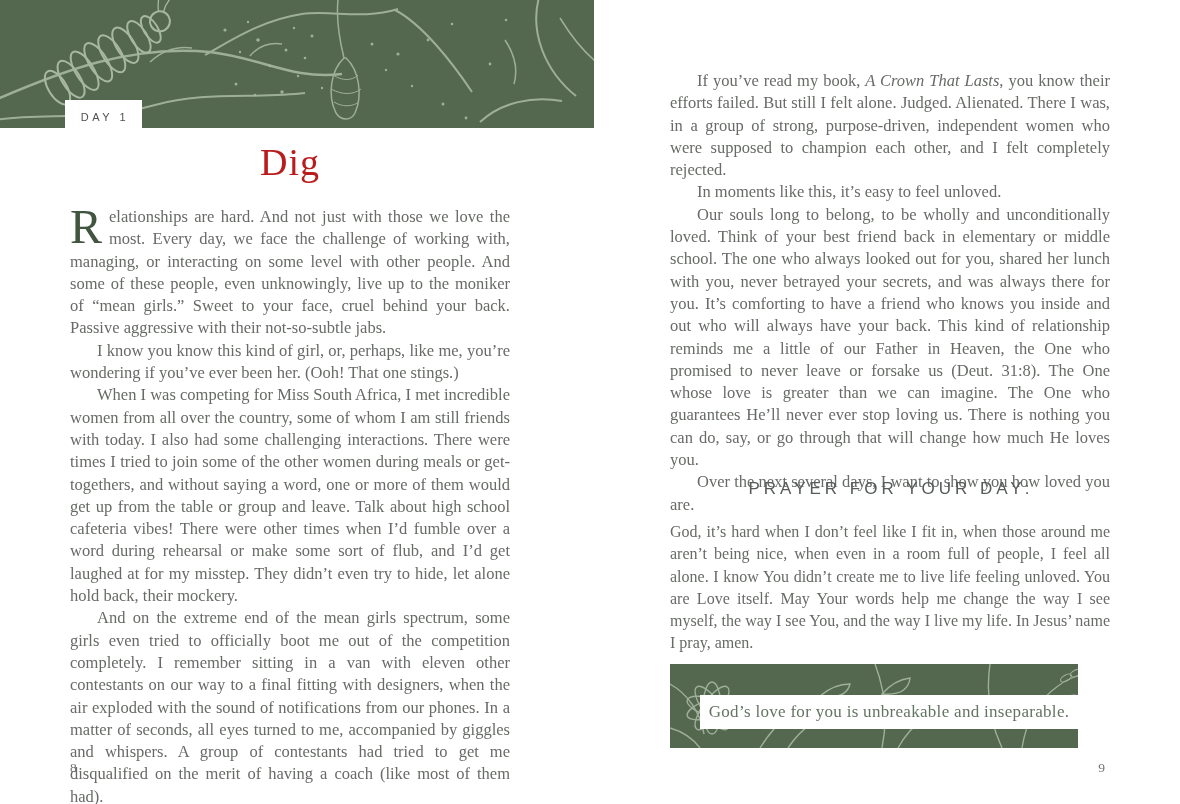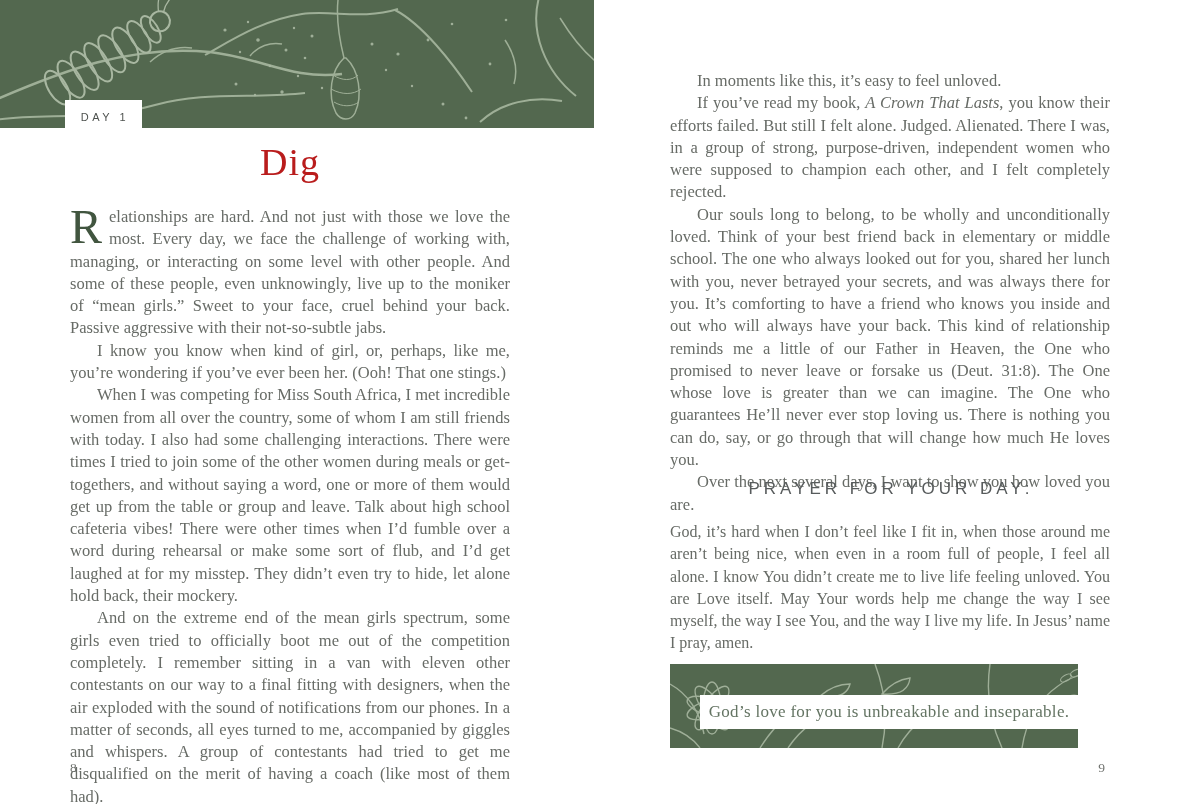--- a/index.html
+++ b/index.html
@@ -110,35 +110,35 @@
         <span>DAY 1</span>
       </div>
     </div>
 
     <h1 class="chapter-title">Dig</h1>
 
     <div class="body-col">
       <p>
         <span class="dropcap">R</span><span>elationships are hard. And not just with those we love the most. Every day, we face the challenge of working with, managing, or interacting on some level with other people. And some of these people, even unknowingly, live up to the moniker of “mean girls.” Sweet to your face, cruel behind your back. Passive aggressive with their not-so-subtle jabs.</span>
       </p>
-      <p class="indent">I know you know when kind of girl, or, perhaps, like me, you’re wondering if you’ve ever been her. (Ooh! That one stings.)</p>
+      <p class="indent">I know you know this kind of girl, or, perhaps, like me, you’re wondering if you’ve ever been her. (Ooh! That one stings.)</p>
       <p class="indent">When I was competing for Miss South Africa, I met incredible women from all over the country, some of whom I am still friends with today. I also had some challenging interactions. There were times I tried to join some of the other women during meals or get-togethers, and without saying a word, one or more of them would get up from the table or group and leave. Talk about high school cafeteria vibes! There were other times when I’d fumble over a word during rehearsal or make some sort of flub, and I’d get laughed at for my misstep. They didn’t even try to hide, let alone hold back, their mockery.</p>
       <p class="indent">And on the extreme end of the mean girls spectrum, some girls even tried to officially boot me out of the competition completely. I remember sitting in a van with eleven other contestants on our way to a final fitting with designers, when the air exploded with the sound of notifications from our phones. In a matter of seconds, all eyes turned to me, accompanied by giggles and whispers. A group of contestants had tried to get me disqualified on the merit of having a coach (like most of them had).</p>
     </div>
 
     <div class="pagenum pagenum-left">8</div>
   </div>
 
   <div class="page-right">
 
     <div class="right-text">
-      <p>In moments like this, it’s easy to feel unloved.</p>
       <p>
         <span>If you’ve read my book, </span><em>A Crown That Lasts</em><span>, you know their efforts failed. But still I felt alone. Judged. Alienated. There I was, in a group of strong, purpose-driven, independent women who were supposed to champion each other, and I felt completely rejected.</span>
       </p>
+      <p>In moments like this, it’s easy to feel unloved.</p>
       <p>Our souls long to belong, to be wholly and unconditionally loved. Think of your best friend back in elementary or middle school. The one who always looked out for you, shared her lunch with you, never betrayed your secrets, and was always there for you. It’s comforting to have a friend who knows you inside and out who will always have your back. This kind of relationship reminds me a little of our Father in Heaven, the One who promised to never leave or forsake us (Deut. 31:8). The One whose love is greater than we can imagine. The One who guarantees He’ll never ever stop loving us. There is nothing you can do, say, or go through that will change how much He loves you.</p>
       <p>Over the next several days, I want to show you how loved you are.</p>
     </div>
 
     <h2 class="prayer-heading">PRAYER FOR YOUR DAY:</h2>
 
     <p class="prayer">God, it’s hard when I don’t feel like I fit in, when those around me aren’t being nice, when even in a room full of people, I feel all alone. I know You didn’t create me to live life feeling unloved. You are Love itself. May Your words help me change the way I see myself, the way I see You, and the way I live my life. In Jesus’ name I pray, amen.</p>
 
     <div class="quote-banner">
       <svg width="440" height="84" viewBox="0 0 440 84">

